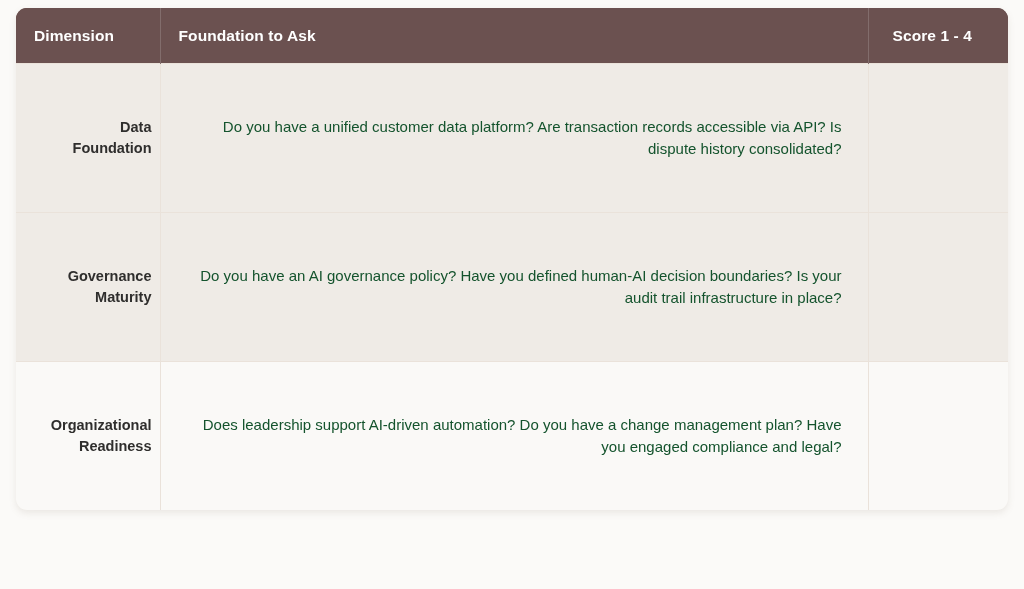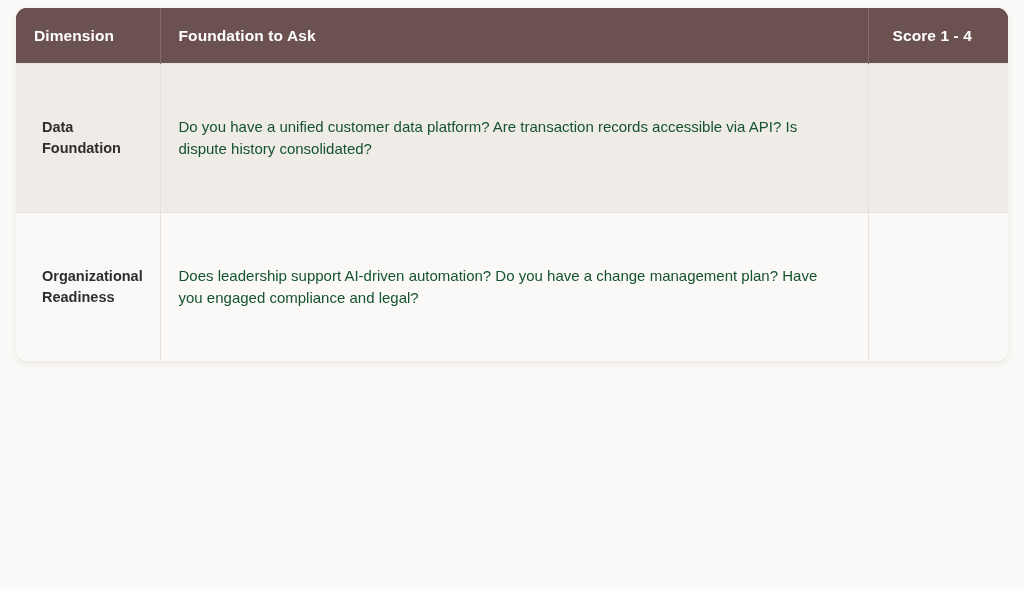--- a/index.html
+++ b/index.html
@@ -77,20 +77,21 @@
   tbody tr.table-row.row-alt {
     background: #faf9f7;
   }
 
   tbody td {
     vertical-align: middle;
     border-top: 1px solid #eae2da;
     border-right: 1px solid #eae2da;
     padding: 22px 18px 22px 18px;
     color: #31302f;
+    text-align: right;
   }
   tbody td.cell-score {
     border-right: none;
     padding: 0;
   }
 
   td.cell-dimension {
     font-size: 14.5px;
     font-weight: bold;
     color: #2f2e2d;
@@ -135,20 +136,25 @@
       </thead>
       <tbody>
 
         <tr class="table-row row-0">
           <td class="cell-dimension">Data Foundation</td>
           <td class="cell-questions">Do you have a unified customer data platform? Are transaction records accessible via API? Is dispute history consolidated?</td>
           <td class="cell-score"></td>
         </tr>
 
 
+        <tr class="table-row row-2">
+          <td class="cell-dimension">Governance Maturity</td>
+          <td class="cell-questions">Do you have an AI governance policy? Have you defined human-AI decision boundaries? Is your audit trail infrastructure in place?</td>
+          <td class="cell-score"></td>
+        </tr>
 
         <tr class="table-row row-alt row-3">
           <td class="cell-dimension">Organizational Readiness</td>
           <td class="cell-questions">Does leadership support AI-driven automation? Do you have a change management plan? Have you engaged compliance and legal?</td>
           <td class="cell-score"></td>
         </tr>
 
       </tbody>
     </table>
   </div>

